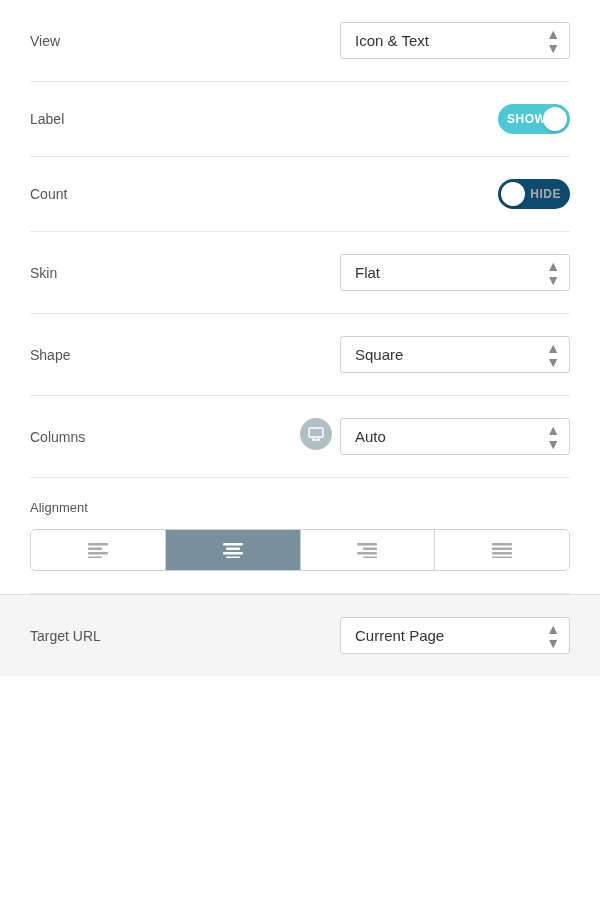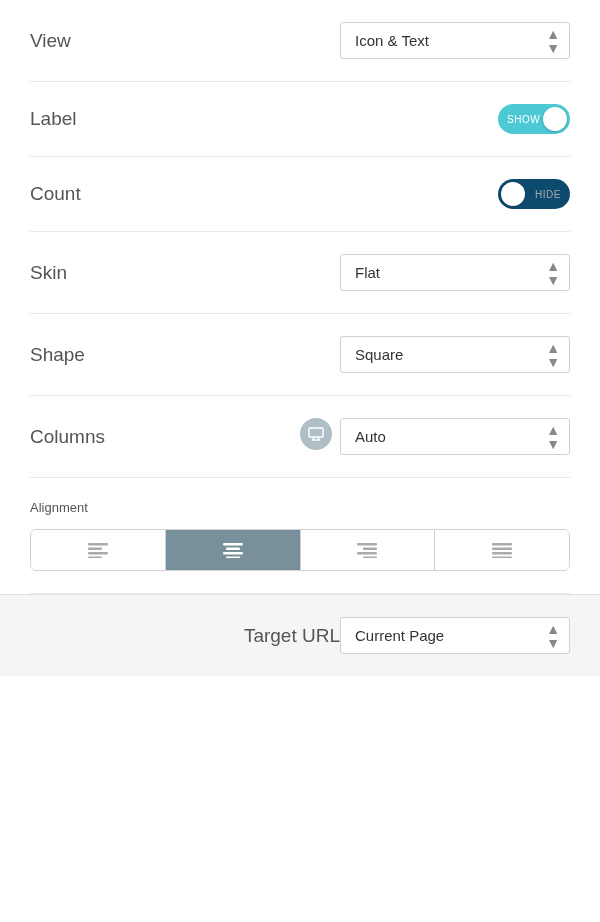--- a/index.html
+++ b/index.html
@@ -28,21 +28,21 @@
       padding: 22px 0;
       border-bottom: 1px solid #e8e8e8;
     }
 
     .setting-row.alignment-row {
       flex-direction: column;
       align-items: flex-start;
     }
 
     .setting-label {
-      font-size: 19px;
+      font-size: 14px;
       color: #555;
       font-weight: 400;
     }
 
     
     .select-wrapper {
       position: relative;
       width: 230px;
     }
 
@@ -109,22 +109,22 @@
     .toggle-slider.on {
       background-color: #4cc9d4;
     }
 
     .toggle-slider.off {
       background-color: #0c4a6e;
     }
 
     .toggle-label-text {
       position: absolute;
-      font-size: 10px;
-      font-weight: 400;
+      font-size: 12px;
+      font-weight: 700;
       letter-spacing: 0.5px;
       top: 50%;
       transform: translateY(-50%);
     }
 
     .toggle-label-text.on-text {
       left: 9px;
       color: #fff;
     }
 
@@ -217,21 +217,21 @@
       fill: #aaa;
     }
 
     
     .bottom-section {
       padding: 22px 30px;
       background: #f5f5f5;
       border-top: 1px solid #e0e0e0;
       display: flex;
       align-items: center;
-      justify-content: flex-end;
+      justify-content: space-between;
       margin-top: 0;
     }
   </style>
 </head>
 <body>
 
 <div class="settings-panel">
 
   <div class="setting-row">
     <span class="setting-label">View</span>

